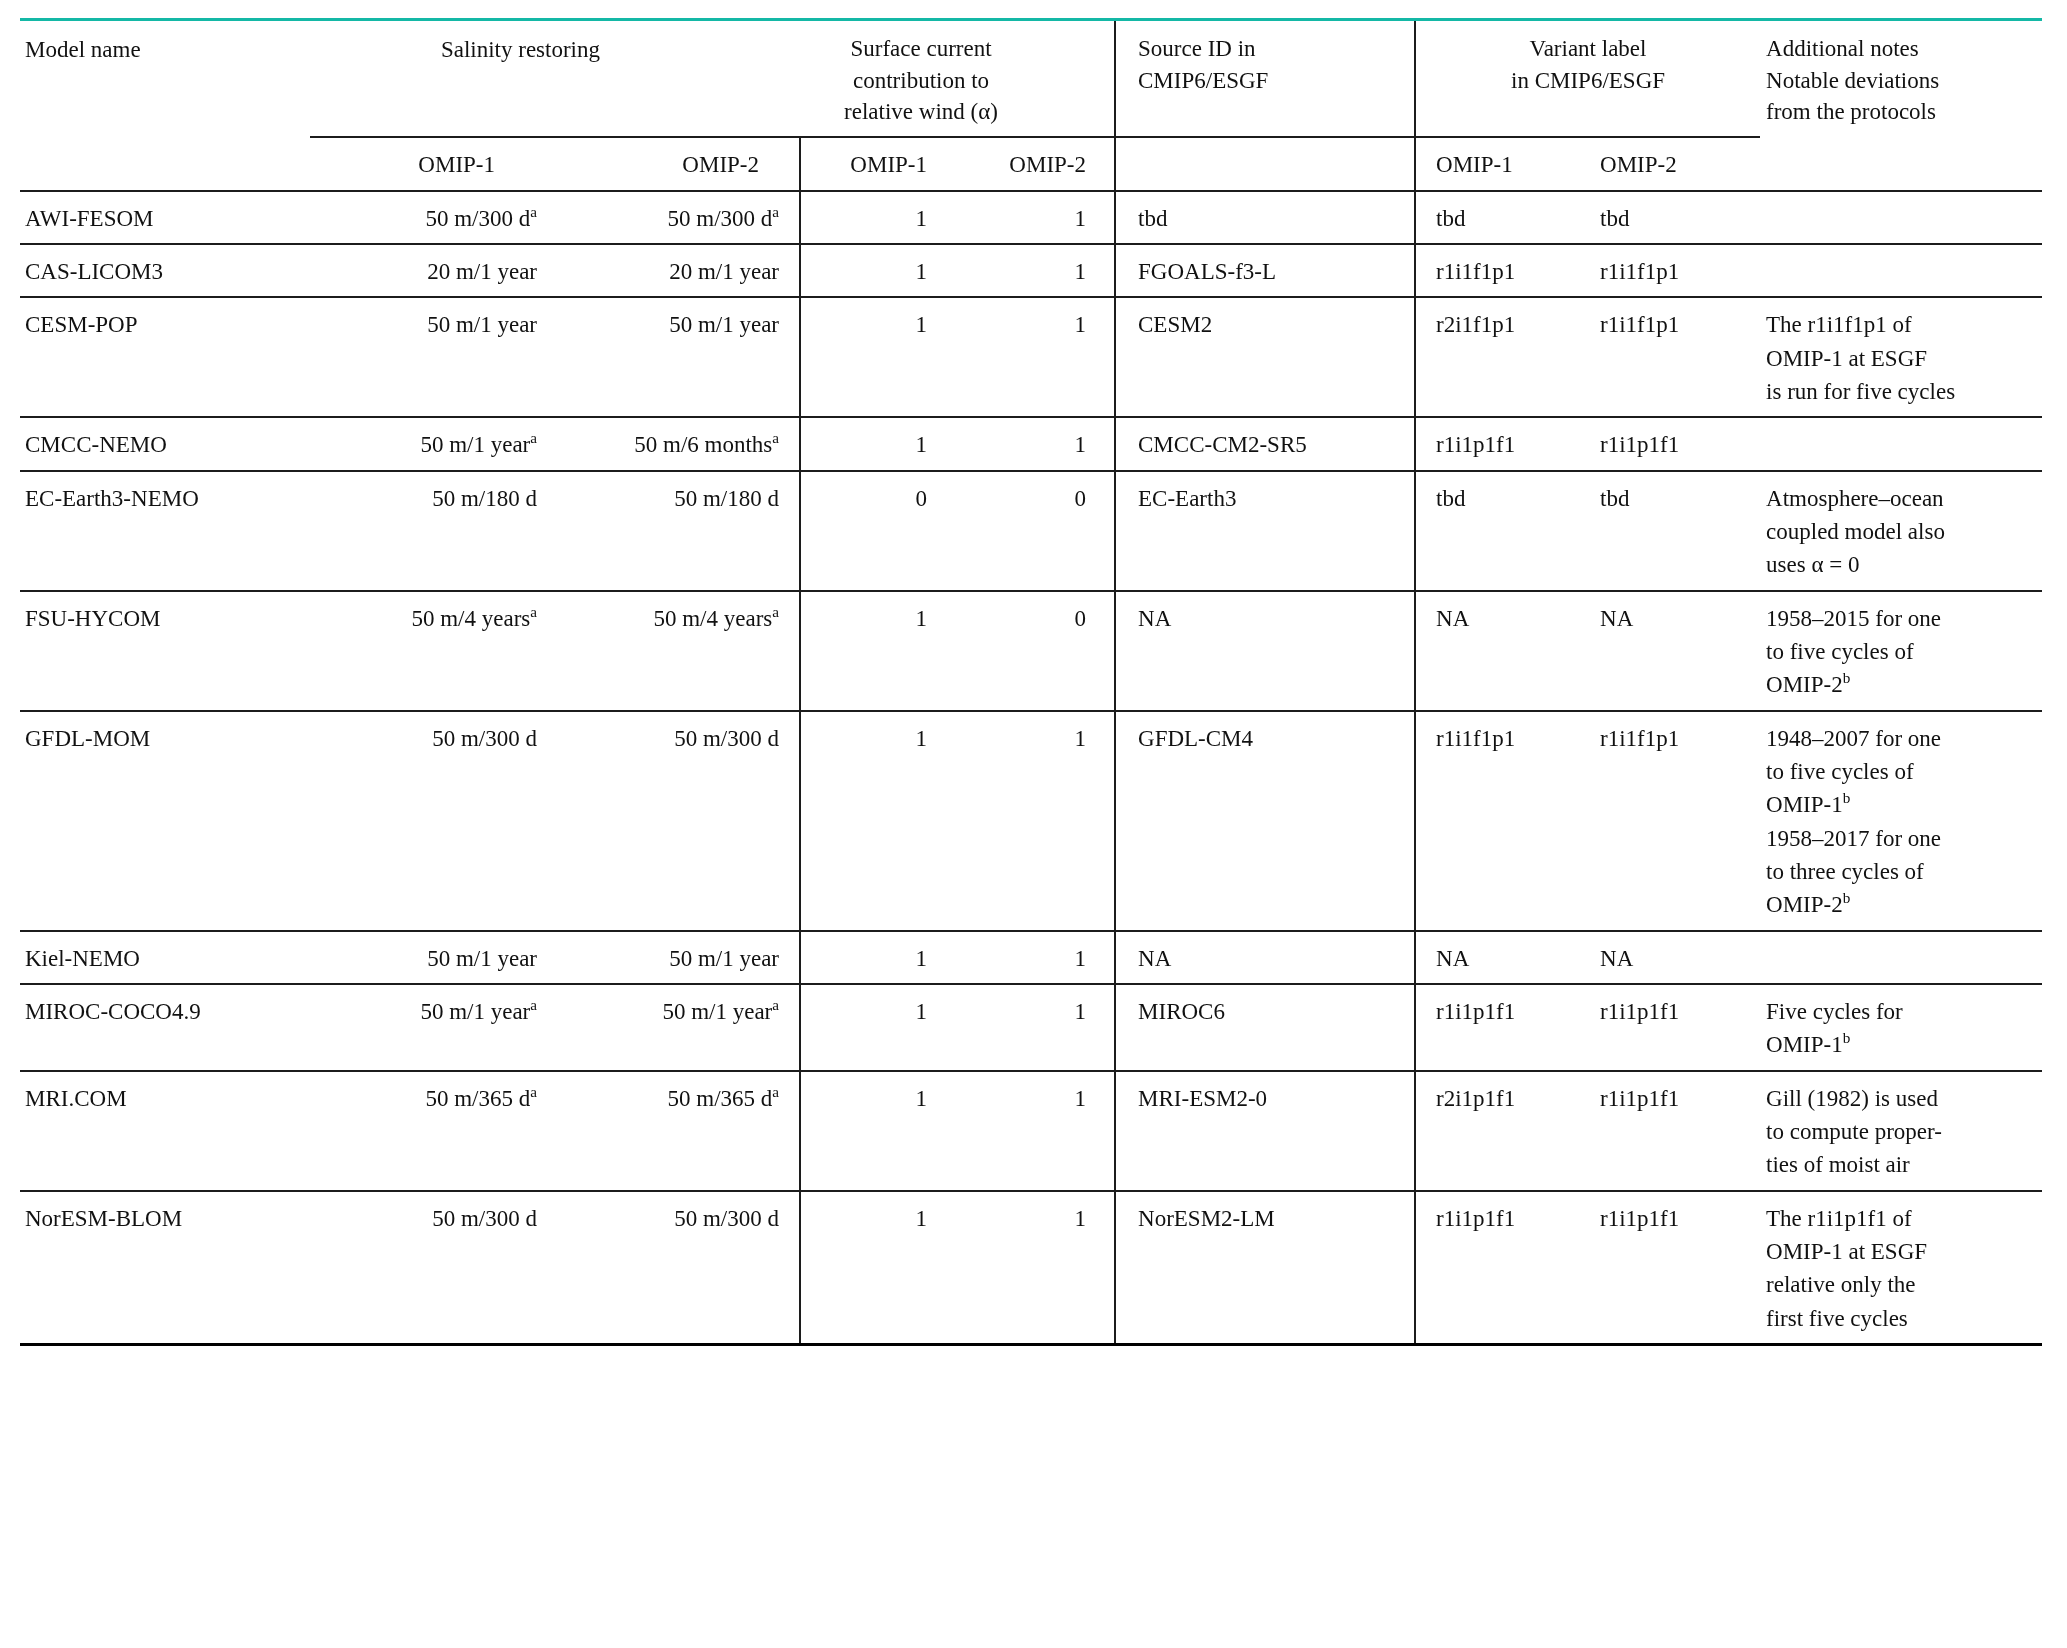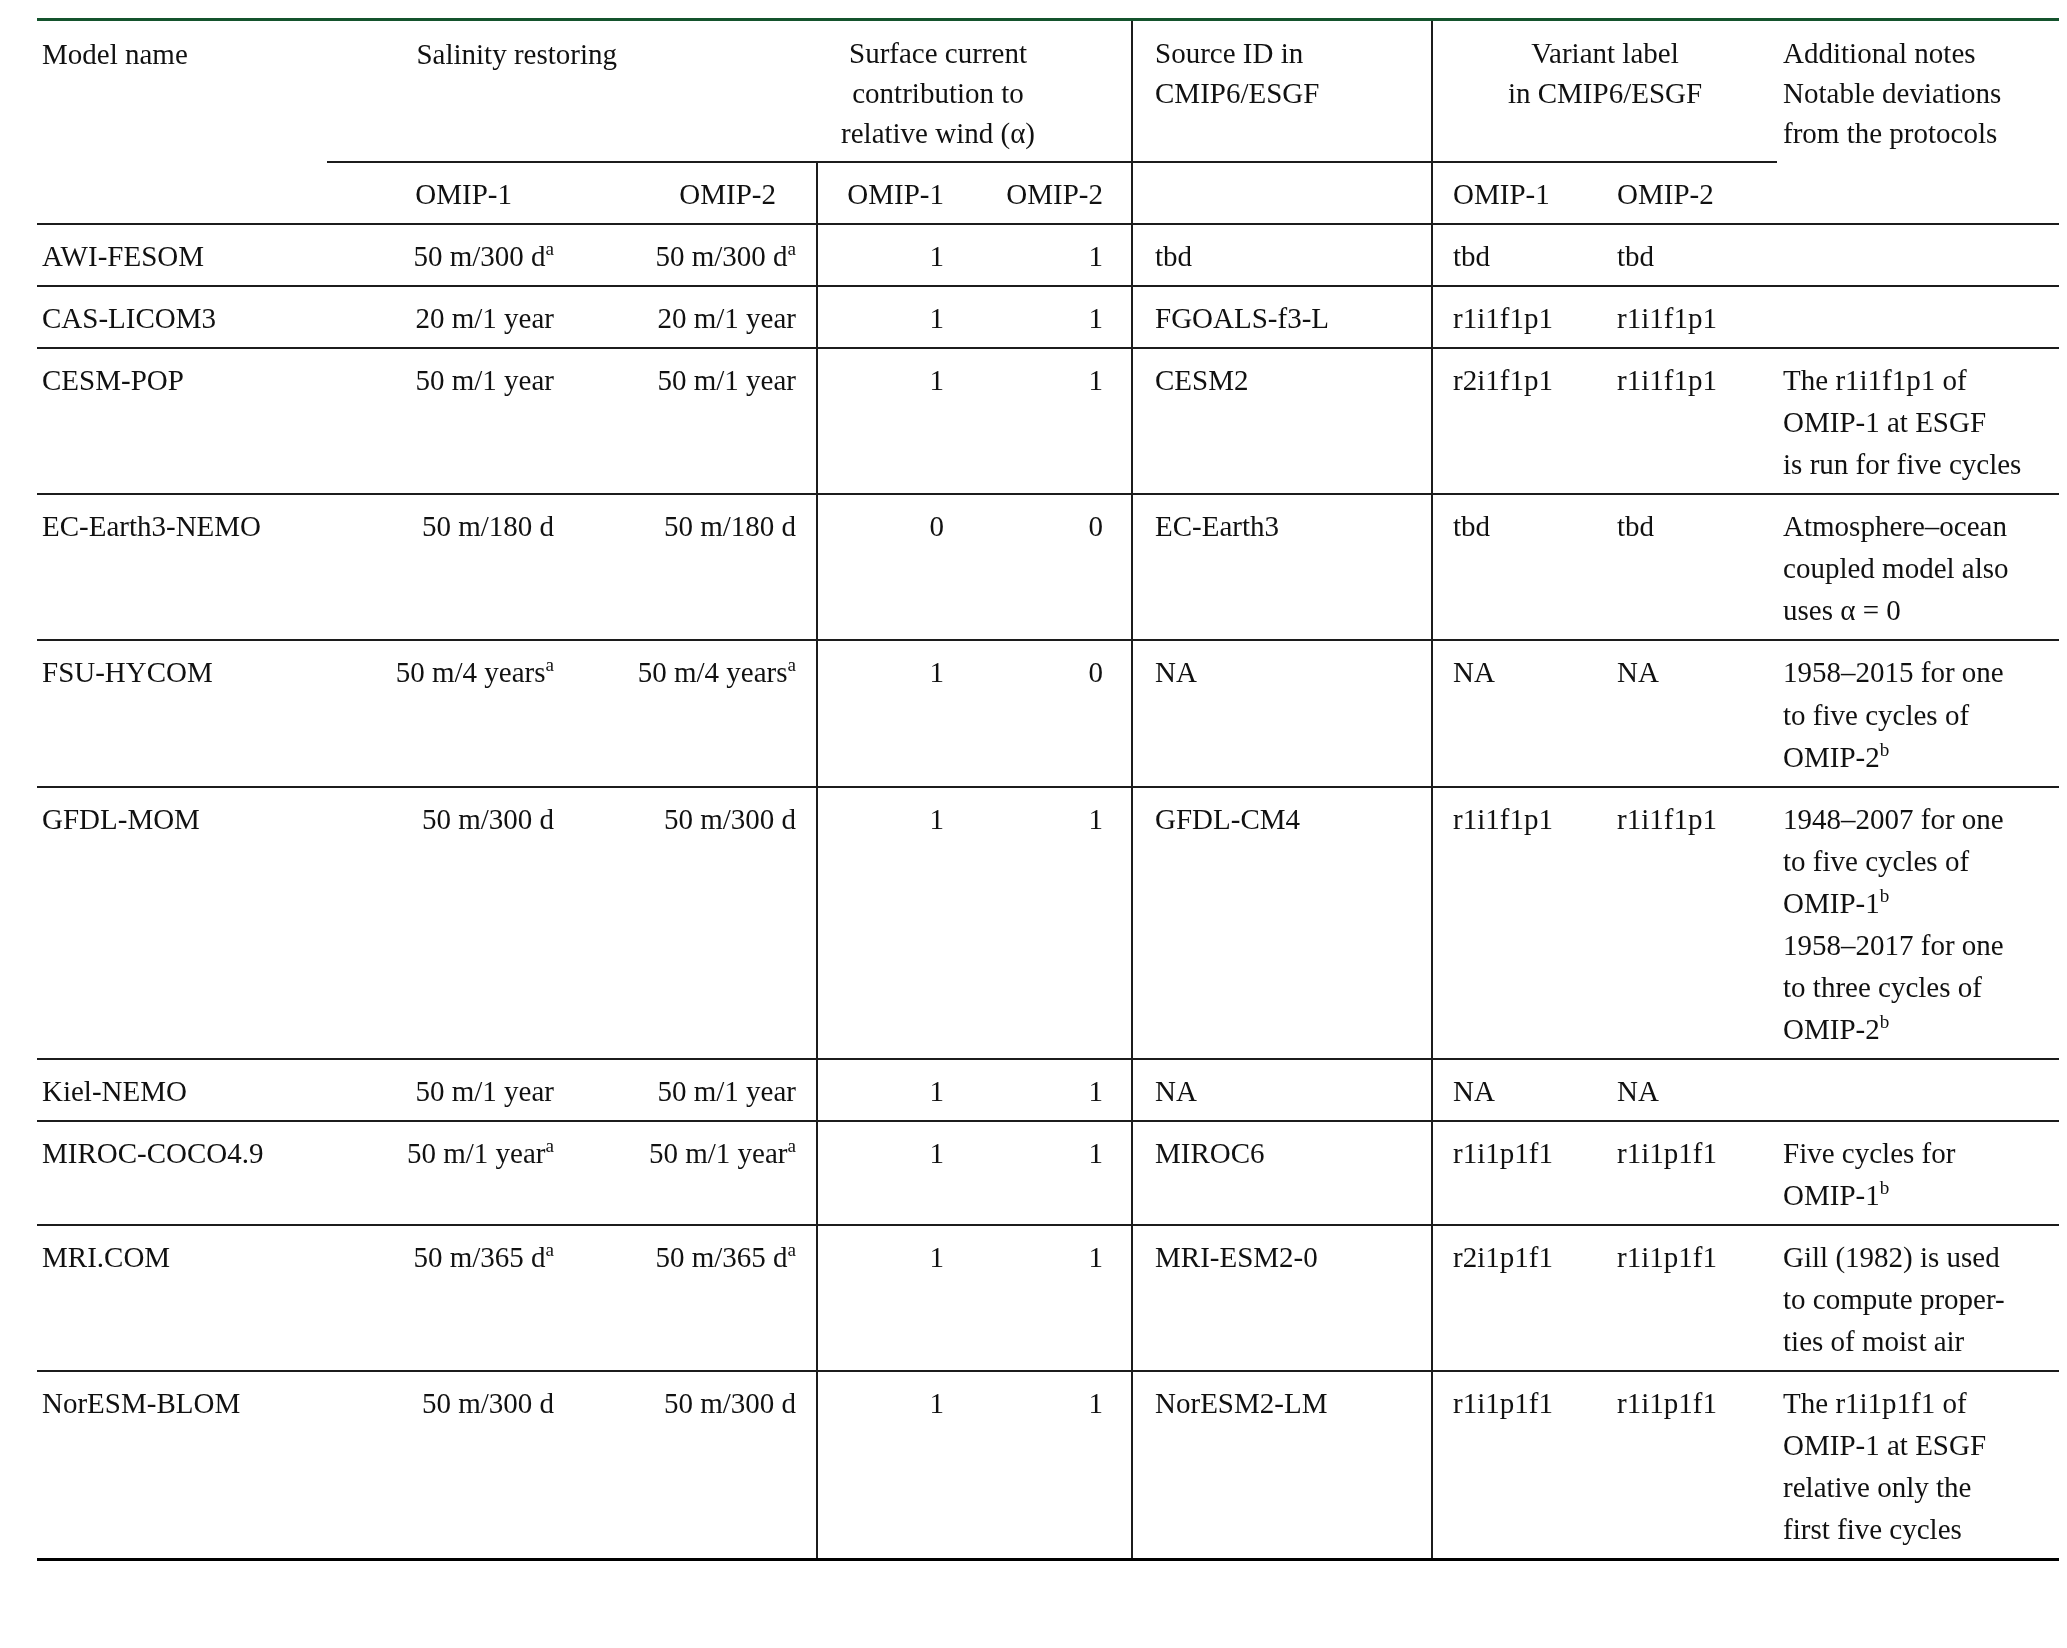--- a/index.html
+++ b/index.html
@@ -11,24 +11,24 @@
     width: 2067px;
     height: 1648px;
     font-family: "Liberation Serif", "DejaVu Serif", serif;
     color: #111111;
     overflow: hidden;
   }
   table.omip {
     border-collapse: collapse;
     table-layout: fixed;
     width: 2022px;
-    margin: 18px 0 0 37px;
-    border-top: 3px solid #14532d;
+    margin: 18px 0 0 20px;
+    border-top: 3px solid #14b8a6;
     border-bottom: 3px solid #000000;
-    font-size: 29px;
+    font-size: 23px;
     line-height: 1.45;
   }
   th, td {
     vertical-align: top;
     font-weight: normal;
     padding: 10px 0 8px 0;
     overflow: hidden;
   }
   
   .vr { border-right: 2px solid #1c1c1c; }
@@ -148,20 +148,31 @@
         <td class="c-src vr">CESM2</td>
         <td class="c-v1">r2i1f1p1</td>
         <td class="c-v2">r1i1f1p1</td>
         <td class="c-notes">
           <div class="note-line"><span>The r1i1f1p1 of</span></div>
           <div class="note-line"><span>OMIP-1 at ESGF</span></div>
           <div class="note-line"><span>is run for five cycles</span></div>
         </td>
       </tr>
       <tr>
+        <td class="c-model">CMCC-NEMO</td>
+        <td class="c-sal1"><span>50 m/1 year</span><sup>a</sup></td>
+        <td class="c-sal2 vr"><span>50 m/6 months</span><sup>a</sup></td>
+        <td class="c-a1">1</td>
+        <td class="c-a2 vr">1</td>
+        <td class="c-src vr">CMCC-CM2-SR5</td>
+        <td class="c-v1">r1i1p1f1</td>
+        <td class="c-v2">r1i1p1f1</td>
+        <td class="c-notes"></td>
+      </tr>
+      <tr>
         <td class="c-model">EC-Earth3-NEMO</td>
         <td class="c-sal1"><span>50 m/180 d</span></td>
         <td class="c-sal2 vr"><span>50 m/180 d</span></td>
         <td class="c-a1">0</td>
         <td class="c-a2 vr">0</td>
         <td class="c-src vr">EC-Earth3</td>
         <td class="c-v1">tbd</td>
         <td class="c-v2">tbd</td>
         <td class="c-notes">
           <div class="note-line"><span>Atmosphere–ocean</span></div>

